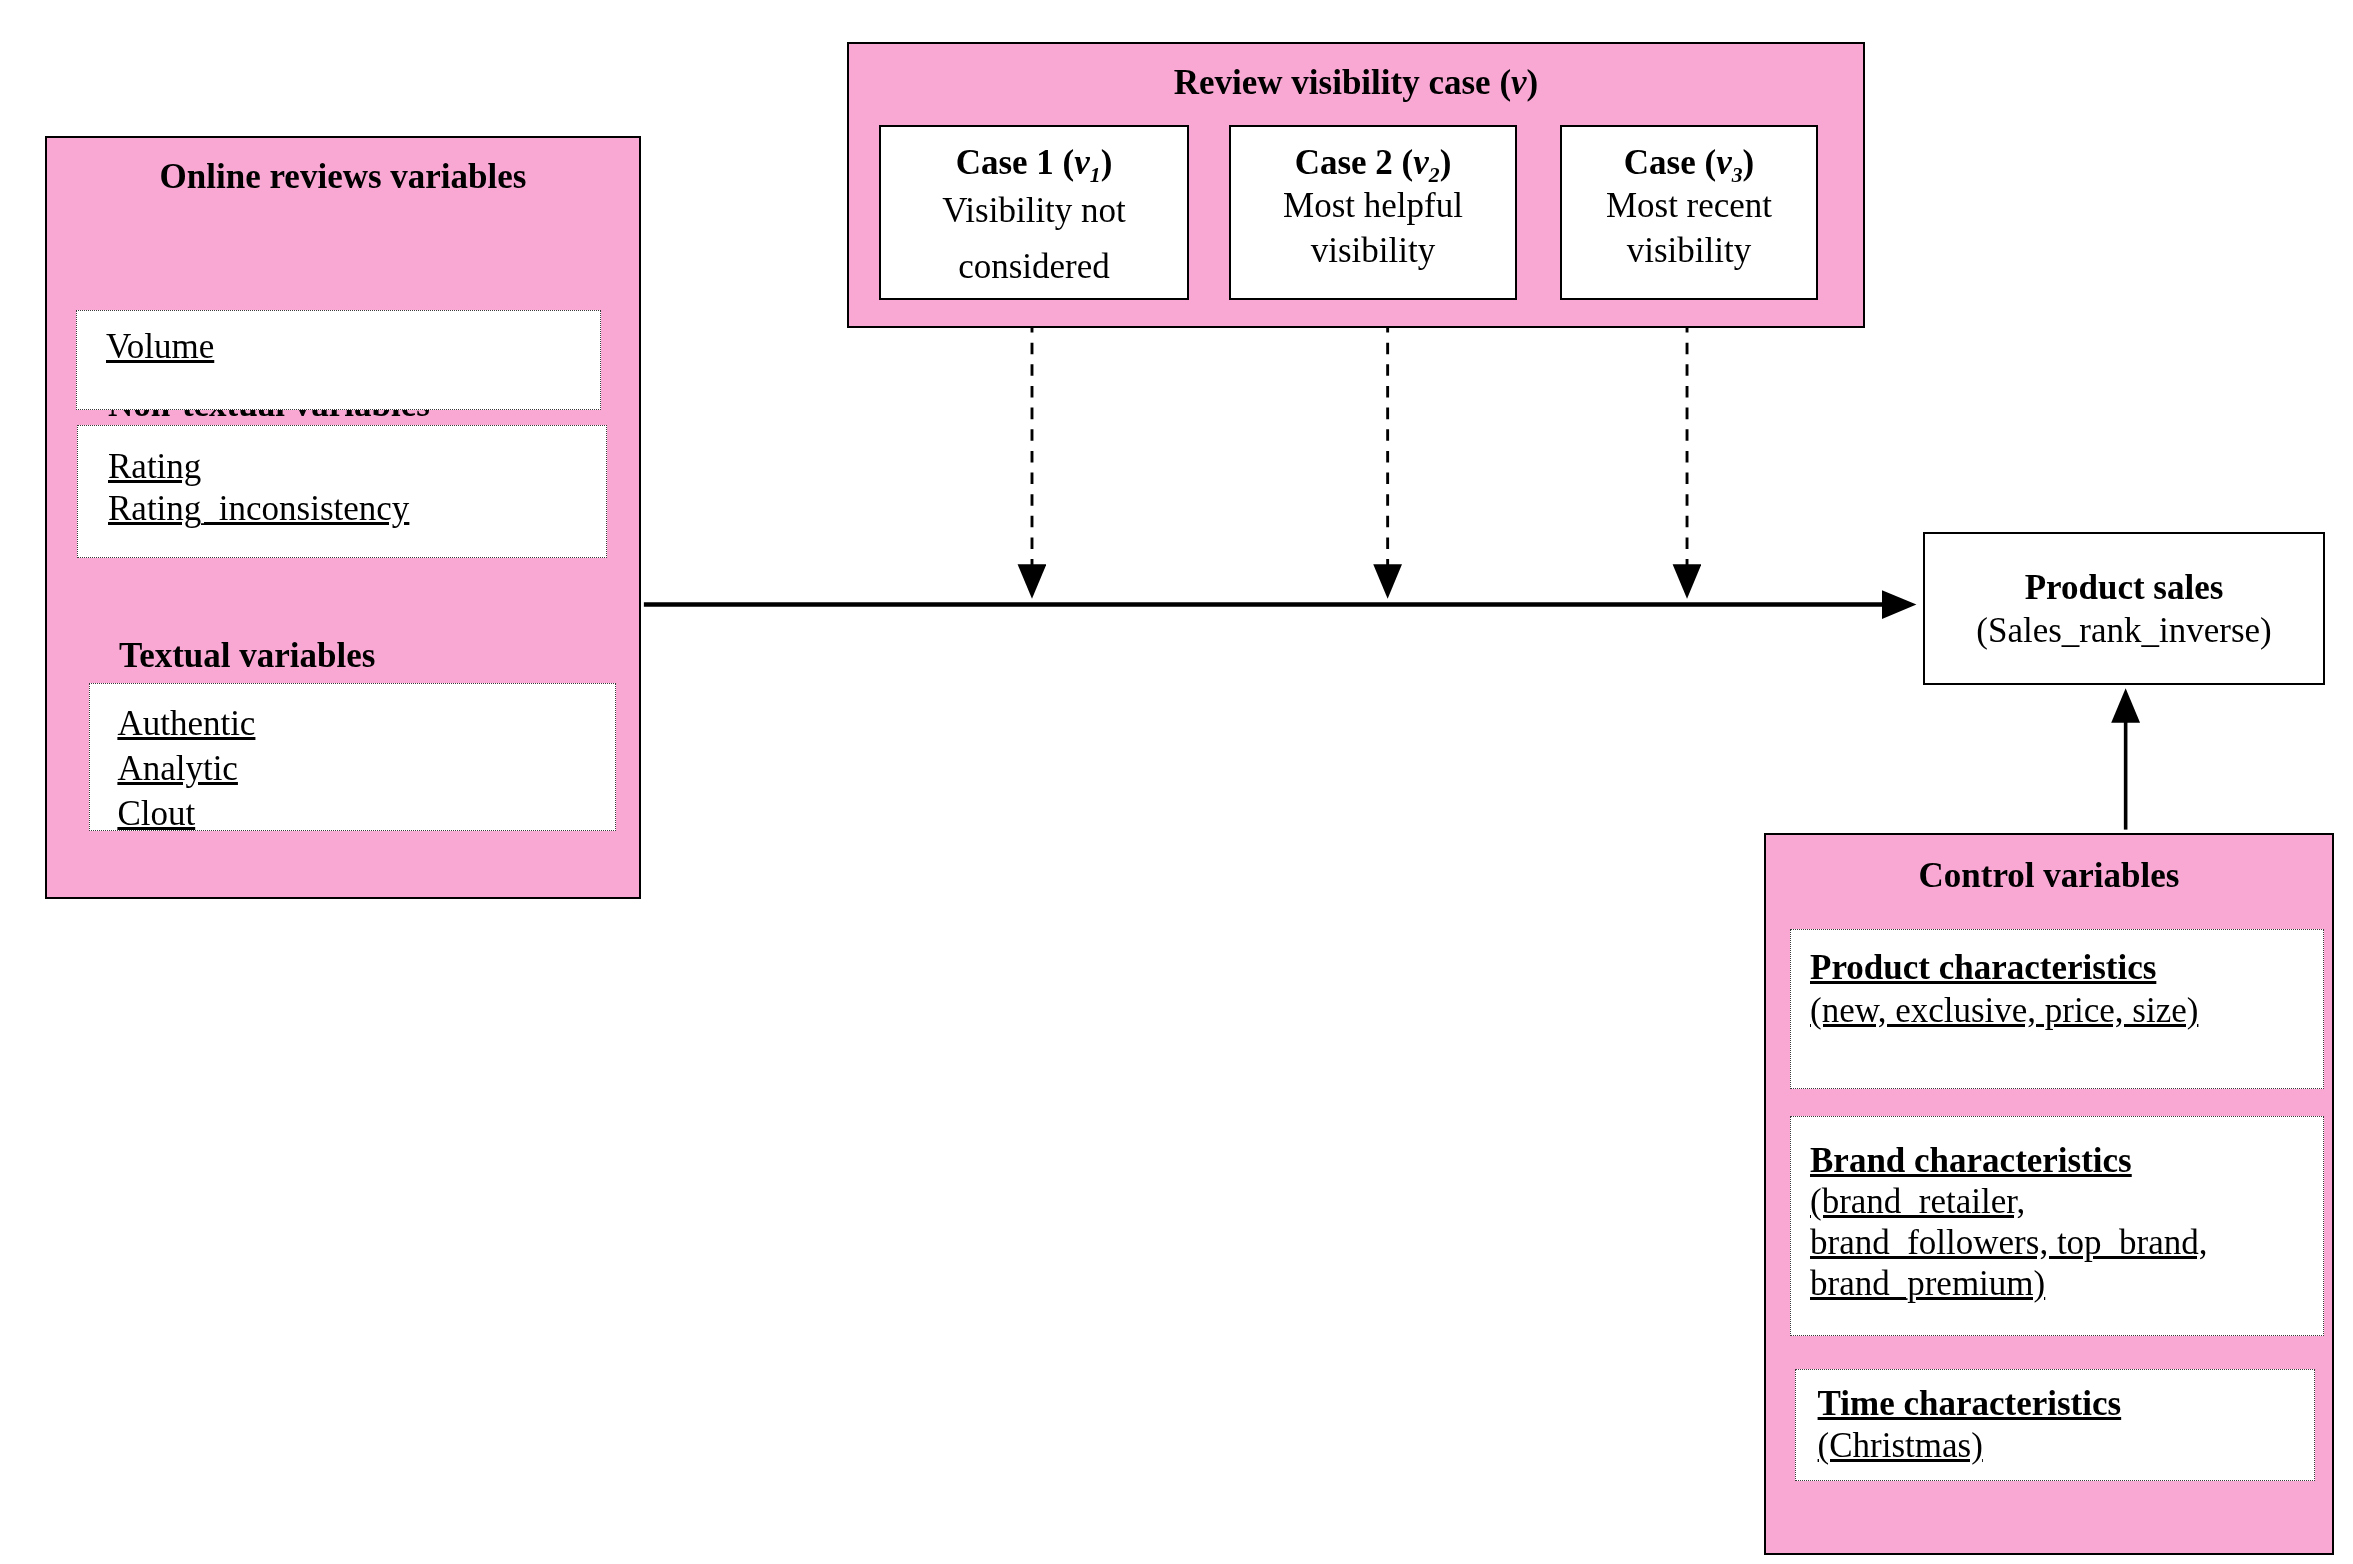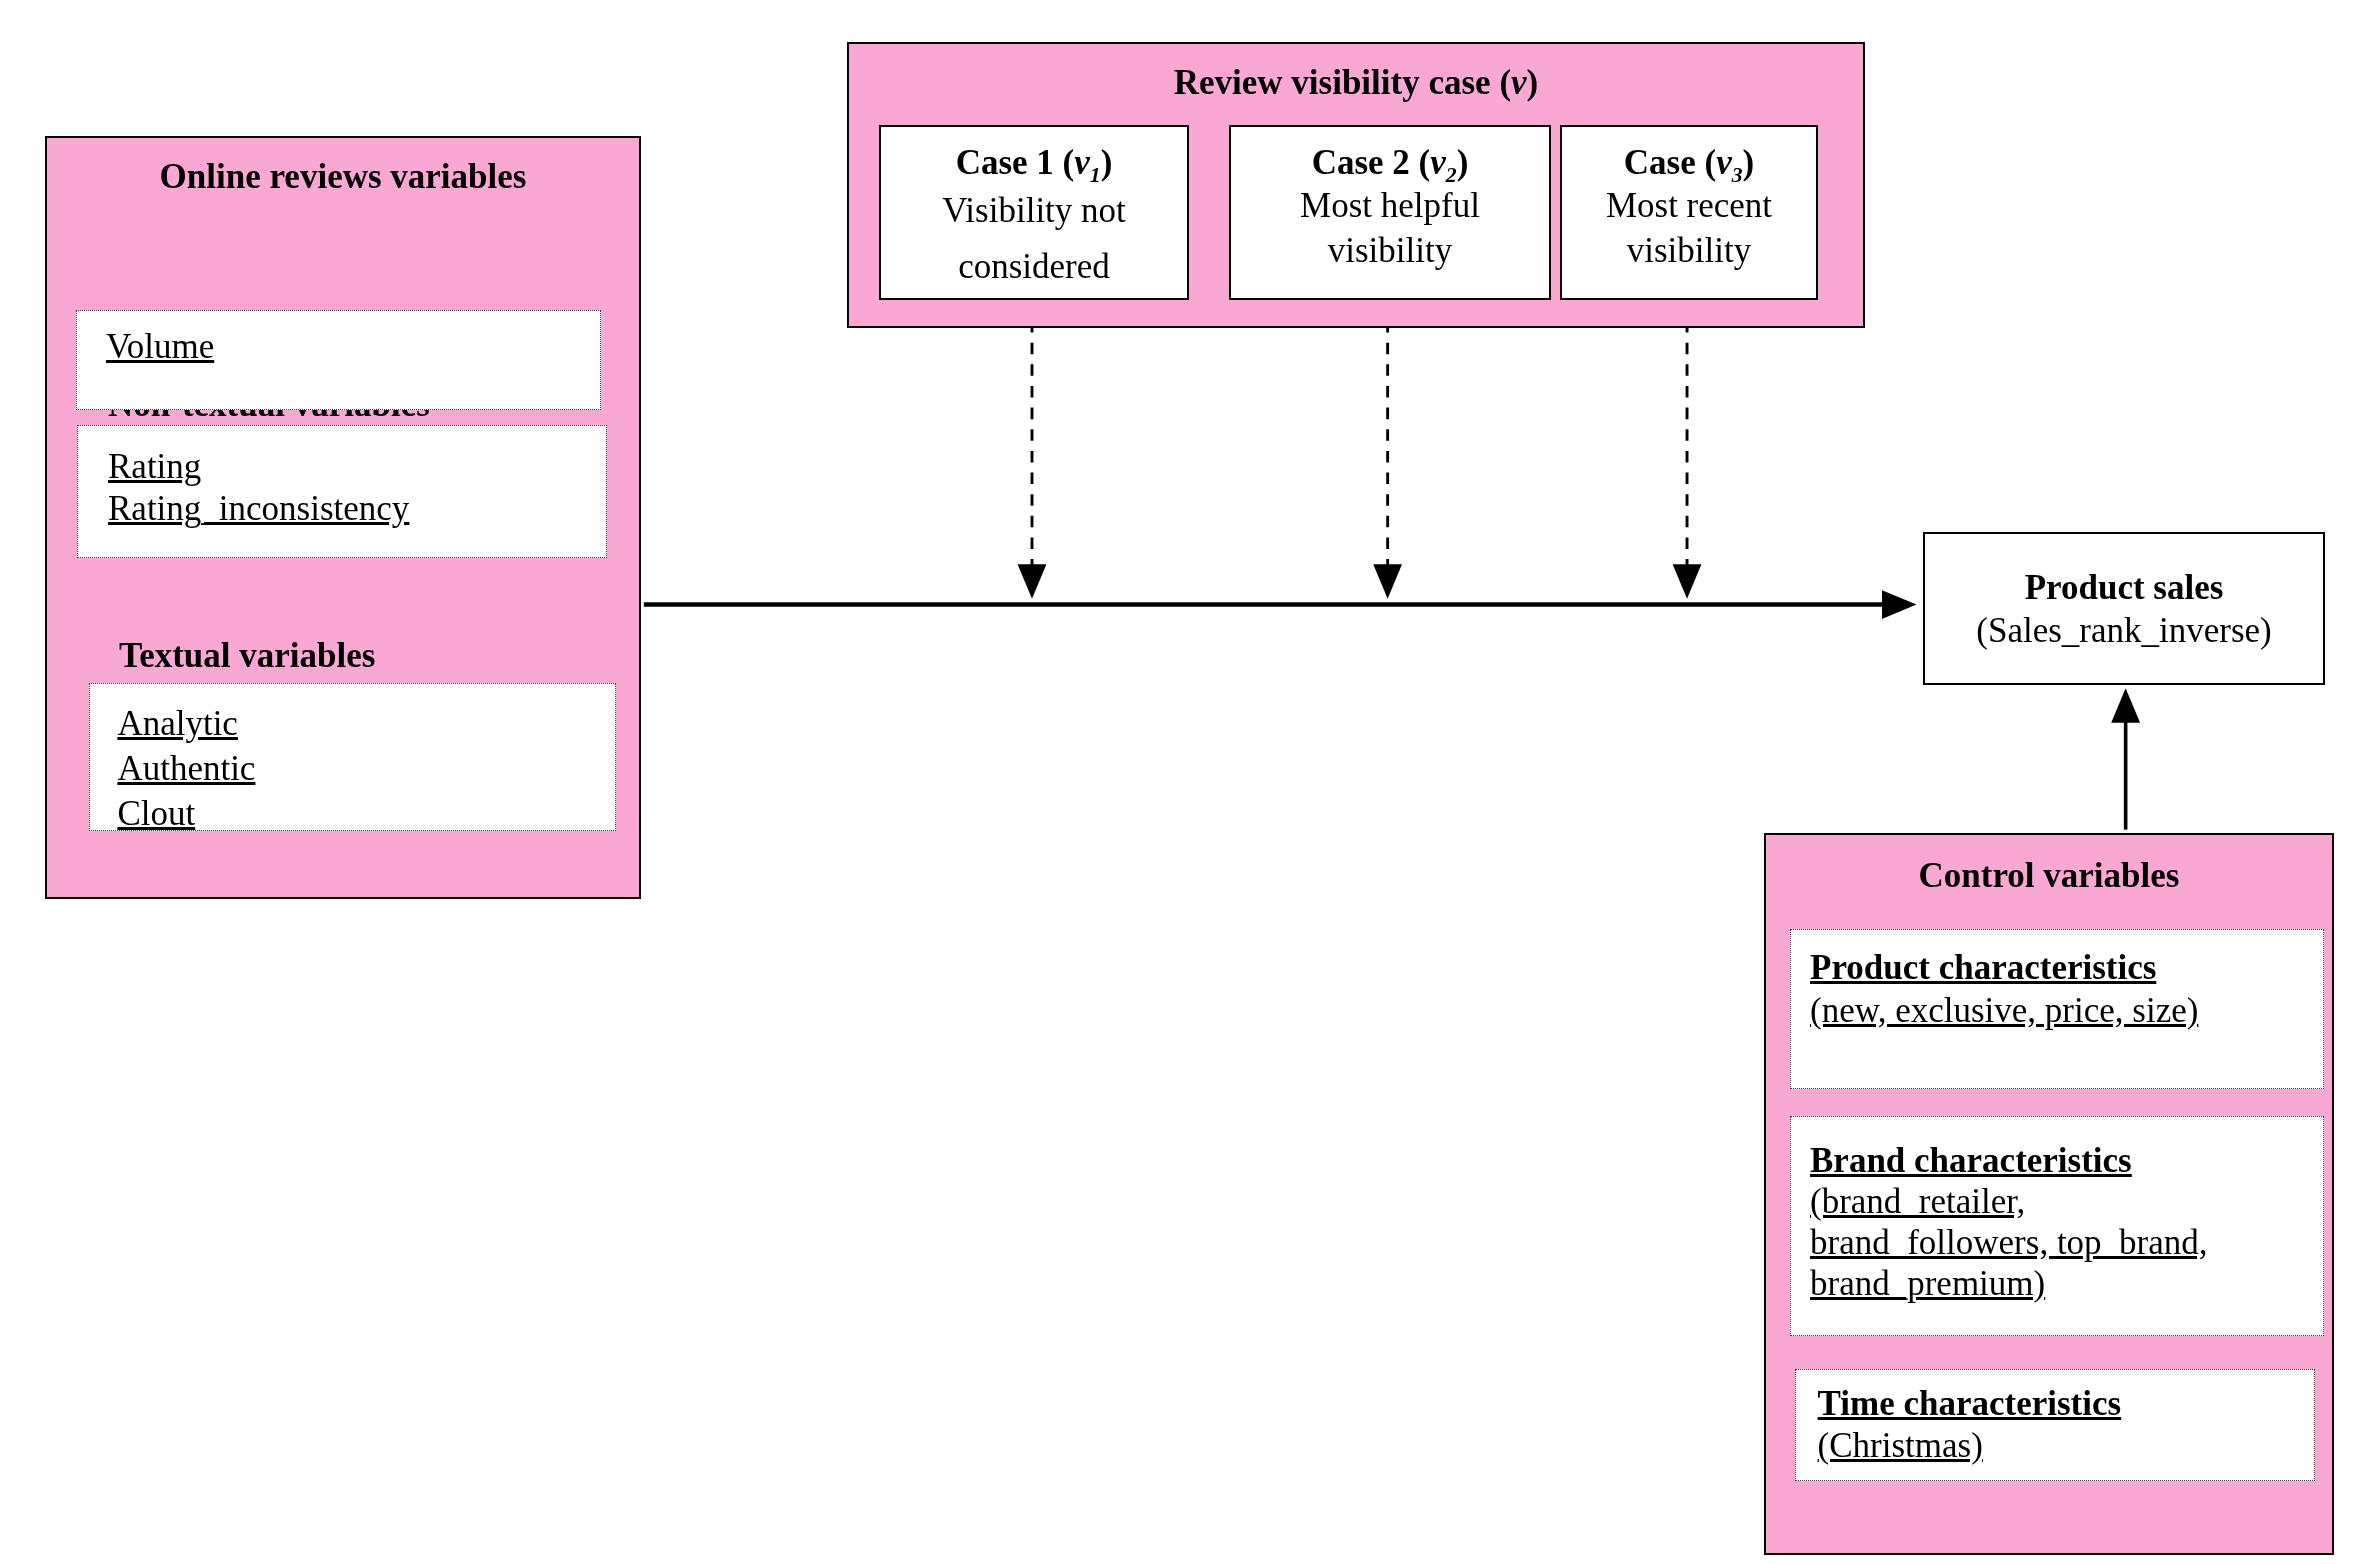--- a/index.html
+++ b/index.html
@@ -46,39 +46,39 @@
     </div>
 
     <div class="abs dotbox" style="left:30px;top:287px;width:530px;height:133px;padding:20px 0 0 30px;line-height:42px;">
       <div class="fieldline">Rating</div>
       <div class="fieldline">Rating_inconsistency</div>
     </div>
 
     <div class="abs bold" style="left:72px;top:496px;">Textual variables</div>
 
     <div class="abs dotbox" style="left:42px;top:545px;width:527px;height:148px;padding:17.3px 0 0 27.4px;line-height:45px;">
+      <div class="fieldline">Authentic</div>
       <div class="fieldline">Analytic</div>
-      <div class="fieldline">Authentic</div>
       <div class="fieldline">Clout</div>
     </div>
   </div>
 
   <div class="abs solidbox" style="left:847px;top:42px;width:1018px;height:286px;">
     <div class="abs bold center" style="left:0;top:17.3px;width:100%;">
       <span>Review visibility case (</span><i>v</i><span>)</span>
     </div>
 
     <div class="abs thinbox center" style="left:30px;top:81px;width:310px;height:175px;padding-top:16px;box-sizing:border-box;">
       <div class="bold" style="line-height:40px;">
         <span>Case 1 (</span><i>v</i><sub>1</sub><span>)</span>
       </div>
       <div style="line-height:56px;padding:0 5.8px;">Visibility not considered</div>
     </div>
 
-    <div class="abs thinbox center" style="left:380px;top:81px;width:322px;height:175px;padding-top:16px;box-sizing:border-box;">
+    <div class="abs thinbox center" style="left:380px;top:81px;width:288px;height:175px;padding-top:16px;box-sizing:border-box;">
       <div class="bold" style="line-height:40px;">
         <span>Case 2 (</span><i>v</i><sub>2</sub><span>)</span>
       </div>
       <div style="line-height:45px;padding:0 5.8px;">Most helpful visibility</div>
     </div>
 
     <div class="abs thinbox center" style="left:711px;top:81px;width:258px;height:175px;padding-top:16px;box-sizing:border-box;">
       <div class="bold" style="line-height:40px;">
         <span>Case (</span><i>v</i><sub>3</sub><span>)</span>
       </div>

